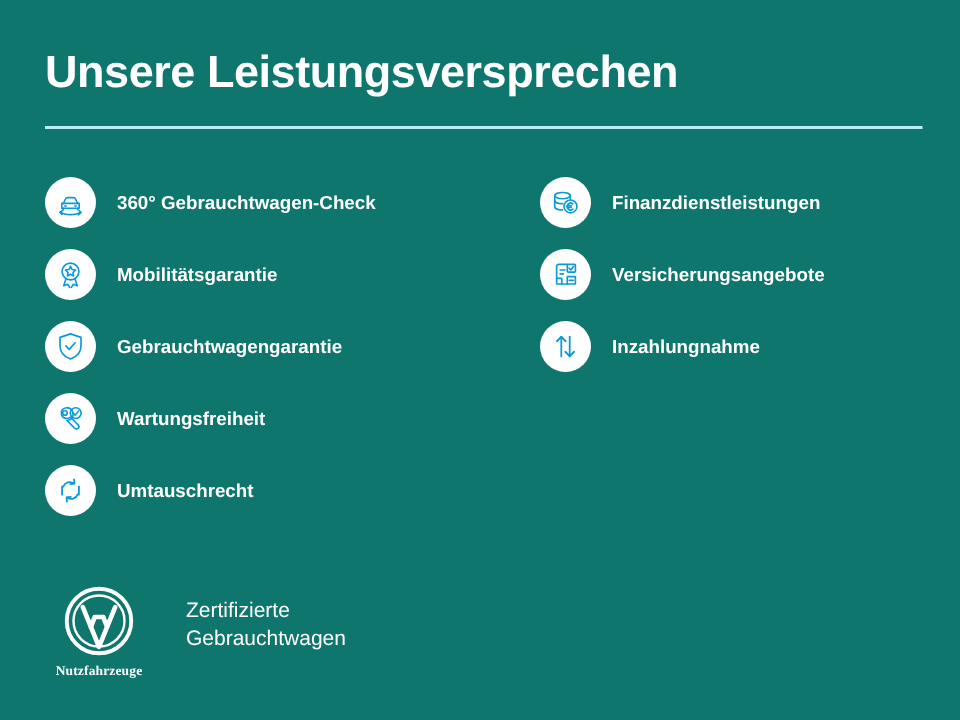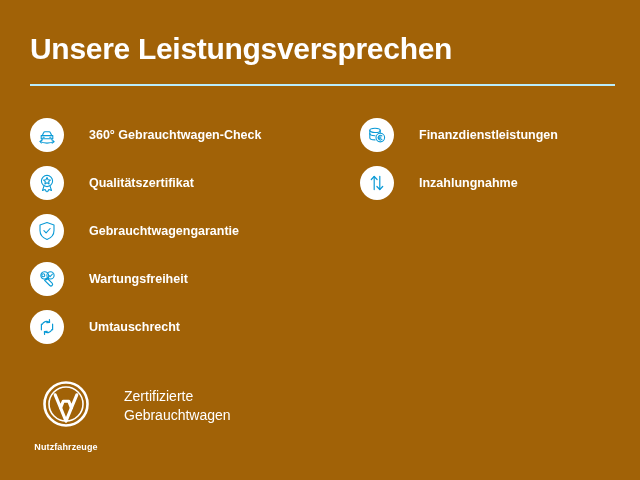--- a/index.html
+++ b/index.html
@@ -9,21 +9,21 @@
   body {
     width: 640px;
     height: 480px;
     overflow: hidden;
     font-family: "Liberation Sans", sans-serif;
   }
   .poster {
     position: relative;
     width: 640px;
     height: 480px;
-    background: #a16207;
+    background: #0f766e;
     box-sizing: border-box;
     overflow: hidden;
   }
 
   
   .header {
     position: absolute;
     left: 30px;
     top: 30px;
     width: 585px;
@@ -76,21 +76,21 @@
     border-radius: 50%;
     background: #ffffff;
     display: flex;
     align-items: center;
     justify-content: center;
   }
   .icon-circle svg {
     display: block;
   }
   .feature-label {
-    margin-left: 25px;
+    margin-left: 14px;
     color: #ffffff;
     font-size: 12.5px;
     font-weight: bold;
     line-height: 16px;
     white-space: nowrap;
   }
 
   
   .footer {
     position: absolute;
@@ -104,26 +104,27 @@
     display: flex;
     flex-direction: column;
     align-items: center;
     width: 72px;
   }
   .vw-logo {
     width: 48px;
     height: 48px;
   }
   .vw-sub {
-    margin-top: 14px;
+    margin-top: 4px;
     color: #ffffff;
     font-size: 9px;
     font-weight: bold;
     letter-spacing: 0.1px;
     white-space: nowrap;
+    font-family: Liberation Serif, serif;
   }
   .footer-text {
     margin-left: 22px;
     margin-top: 7px;
     color: #ffffff;
     font-size: 14px;
     font-weight: normal;
     line-height: 19px;
     white-space: nowrap;
   }
@@ -157,21 +158,21 @@
       </div>
 
       <div class="feature-row">
         <span class="icon-circle">
           <svg width="24" height="24" viewBox="0 0 24 24" fill="none" stroke="#0a9ad6" stroke-width="1.1" stroke-linecap="round" stroke-linejoin="round">
             <circle cx="12" cy="10" r="5.6"></circle>
             <path d="M12 6.6l1.05 2.1 2.3.33-1.67 1.62.4 2.3-2.08-1.1-2.08 1.1.4-2.3L8.65 9.03l2.3-.33z"></path>
             <path d="M9 14.9l-1.5 4.6 2.6-1 1.3 2.1M15 14.9l1.5 4.6-2.6-1-1.3 2.1"></path>
           </svg>
         </span>
-        <span class="feature-label">Qualitätszertifikat</span>
+        <span class="feature-label">Mobilitätsgarantie</span>
       </div>
 
       <div class="feature-row">
         <span class="icon-circle">
           <svg width="24" height="24" viewBox="0 0 24 24" fill="none" stroke="#0a9ad6" stroke-width="1.1" stroke-linecap="round" stroke-linejoin="round">
             <path d="M12 3.6l7 2.3v5.6c0 4.2-2.9 7.4-7 8.9-4.1-1.5-7-4.7-7-8.9V5.9z"></path>
             <path d="M8.9 11.6l2.2 2.3 4-4.4"></path>
           </svg>
         </span>
         <span class="feature-label">Gebrauchtwagengarantie</span>
@@ -212,20 +213,33 @@
             <ellipse cx="10" cy="7.4" rx="5.2" ry="2.1"></ellipse>
             <path d="M4.8 7.4v7.4c0 1.2 2.3 2.1 5.2 2.1"></path>
             <path d="M15.2 7.4v2.3M4.8 10.6c0 1.2 2.3 2.1 5.2 2.1"></path>
             <circle cx="15.3" cy="14.6" r="4.3"></circle>
             <path d="M16.9 12.9a2.3 2.3 0 1 0 0 3.5M13.3 14h2.6M13.3 15.2h2.6"></path>
           </svg>
         </span>
         <span class="feature-label">Finanzdienstleistungen</span>
       </div>
 
+      <div class="feature-row">
+        <span class="icon-circle">
+          <svg width="24" height="24" viewBox="0 0 24 24" fill="none" stroke="#0a9ad6" stroke-width="1.1" stroke-linecap="round" stroke-linejoin="round">
+            <path d="M13.2 5.2H7.4a1.3 1.3 0 0 0-1.3 1.3v11.8h7.1"></path>
+            <path d="M8.4 9h3.2M8.4 11.6h2.2M6.1 14.6h3.4M9.5 14.6v3.7"></path>
+            <rect x="13.2" y="5.2" width="5.4" height="5.2" rx="0.6"></rect>
+            <path d="M14.4 7.8l1.1 1.2 2-2.5"></path>
+            <path d="M13.2 13.4h5.4v4.9h-5.4z"></path>
+            <path d="M14.5 15.9h2.8"></path>
+          </svg>
+        </span>
+        <span class="feature-label">Versicherungsangebote</span>
+      </div>
 
       <div class="feature-row">
         <span class="icon-circle">
           <svg width="24" height="24" viewBox="0 0 24 24" fill="none" stroke="#0a9ad6" stroke-width="1.2" stroke-linecap="round" stroke-linejoin="round">
             <path d="M9.2 18.6V5.6"></path>
             <path d="M6.3 8.5l2.9-3 2.9 3"></path>
             <path d="M14.8 5.4v13"></path>
             <path d="M11.9 15.5l2.9 3 2.9-3"></path>
           </svg>
         </span>

